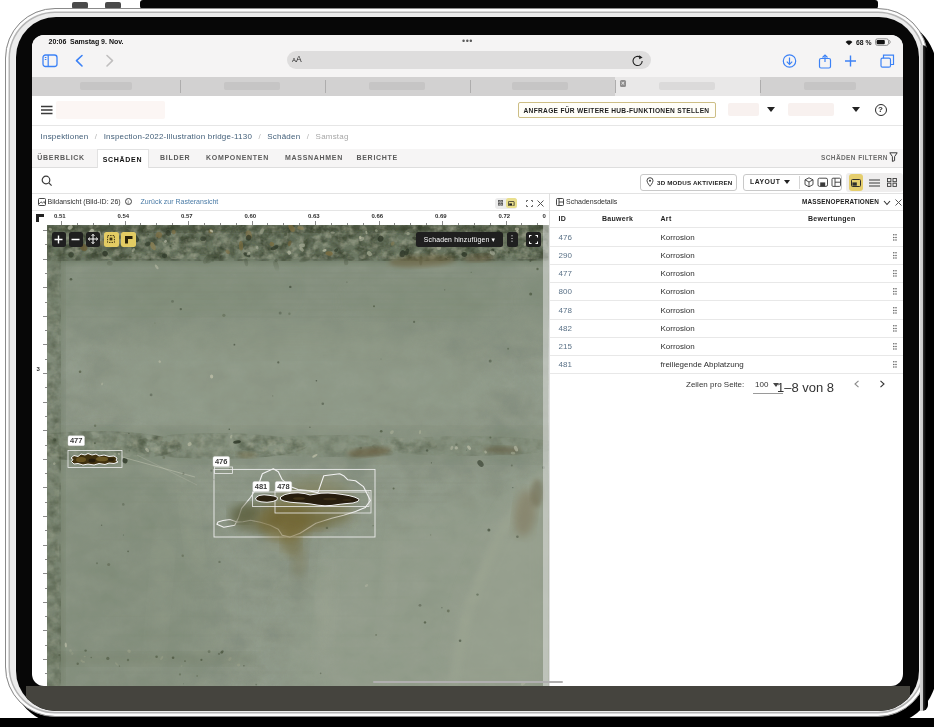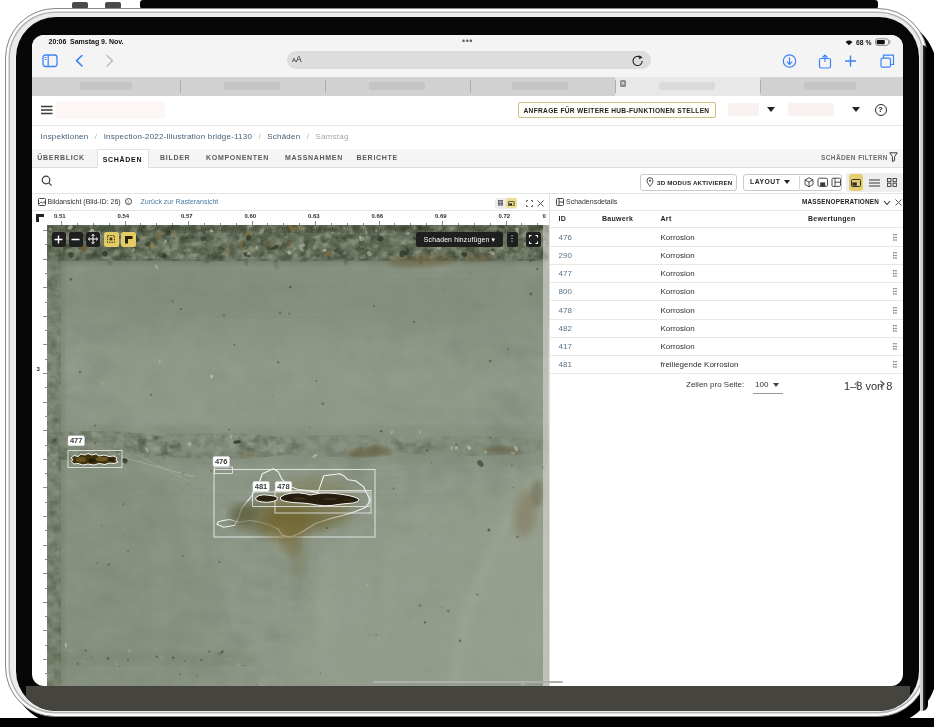--- a/index.html
+++ b/index.html
@@ -334,48 +334,48 @@
 <div class="abs cart" style="left:628.5px; top:289.2px;">Korrosion</div>
 <svg class="abs" style="left:860.5px; top:290.2px;" width="4" height="7" viewBox="0 0 4 7">
         <circle cx="0.8" cy="0.8" r="0.75" fill="#555"></circle>
         <circle cx="3.0" cy="0.8" r="0.75" fill="#555"></circle>
         <circle cx="0.8" cy="3.4000000000000004" r="0.75" fill="#555"></circle>
         <circle cx="3.0" cy="3.4000000000000004" r="0.75" fill="#555"></circle>
         <circle cx="0.8" cy="6.0" r="0.75" fill="#555"></circle>
         <circle cx="3.0" cy="6.0" r="0.75" fill="#555"></circle>
       </svg>
 <div class="abs rowline" style="top:302.30px;"></div>
-<div class="abs cid" style="left:526.5px; top:307.5px;">417</div>
+<div class="abs cid" style="left:526.5px; top:307.5px;">215</div>
 <div class="abs cart" style="left:628.5px; top:307.5px;">Korrosion</div>
 <svg class="abs" style="left:860.5px; top:308.5px;" width="4" height="7" viewBox="0 0 4 7">
         <circle cx="0.8" cy="0.8" r="0.75" fill="#555"></circle>
         <circle cx="3.0" cy="0.8" r="0.75" fill="#555"></circle>
         <circle cx="0.8" cy="3.4000000000000004" r="0.75" fill="#555"></circle>
         <circle cx="3.0" cy="3.4000000000000004" r="0.75" fill="#555"></circle>
         <circle cx="0.8" cy="6.0" r="0.75" fill="#555"></circle>
         <circle cx="3.0" cy="6.0" r="0.75" fill="#555"></circle>
       </svg>
 <div class="abs rowline" style="top:320.55px;"></div>
 <div class="abs cid" style="left:526.5px; top:325.8px;">481</div>
-<div class="abs cart" style="left:628.5px; top:325.8px;">freiliegende Korrosion</div>
+<div class="abs cart" style="left:628.5px; top:325.8px;">freiliegende Abplatzung</div>
 <svg class="abs" style="left:860.5px; top:326.8px;" width="4" height="7" viewBox="0 0 4 7">
         <circle cx="0.8" cy="0.8" r="0.75" fill="#555"></circle>
         <circle cx="3.0" cy="0.8" r="0.75" fill="#555"></circle>
         <circle cx="0.8" cy="3.4000000000000004" r="0.75" fill="#555"></circle>
         <circle cx="3.0" cy="3.4000000000000004" r="0.75" fill="#555"></circle>
         <circle cx="0.8" cy="6.0" r="0.75" fill="#555"></circle>
         <circle cx="3.0" cy="6.0" r="0.75" fill="#555"></circle>
       </svg>
 <div class="abs rowline" style="top:338.80px;"></div>
 
     <div class="abs" style="left:654px; top:345px; font-size:8px; color:#333;">Zeilen pro Seite:</div>
     <div class="abs" style="left:723px; top:345px; font-size:8px; color:#333;">100</div>
     <div class="abs caret" style="left:741px; top:348px; border-left-width:3.5px; border-right-width:3.5px; border-top-width:4.5px; border-top-color:#444;"></div>
     <div class="abs" style="left:721px; top:358.5px; width:30px; height:1px; background:#9a9a9a;"></div>
-    <div class="abs" style="left:812px; top:345px; font-size:11px; color:#333;">1–8 von 8</div>
+    <div class="abs" style="left:745px; top:345px; font-size:13px; color:#333;">1–8 von 8</div>
     <svg class="abs" style="left:821px; top:345.5px;" width="8" height="8" viewBox="0 0 8 8">
       <path d="M5.5 0.8 L2 4 L5.5 7.2" fill="none" stroke="#8a8a8a" stroke-width="1.1"></path>
     </svg>
     <svg class="abs" style="left:846px; top:345.5px;" width="8" height="8" viewBox="0 0 8 8">
       <path d="M2.5 0.8 L6 4 L2.5 7.2" fill="none" stroke="#333" stroke-width="1.1"></path>
     </svg>
 
     <svg class="abs" style="left:15px; top:190.5px;" width="501.5" height="461" viewBox="0 0 501.5 461">
 <defs>
   <filter id="b2">

